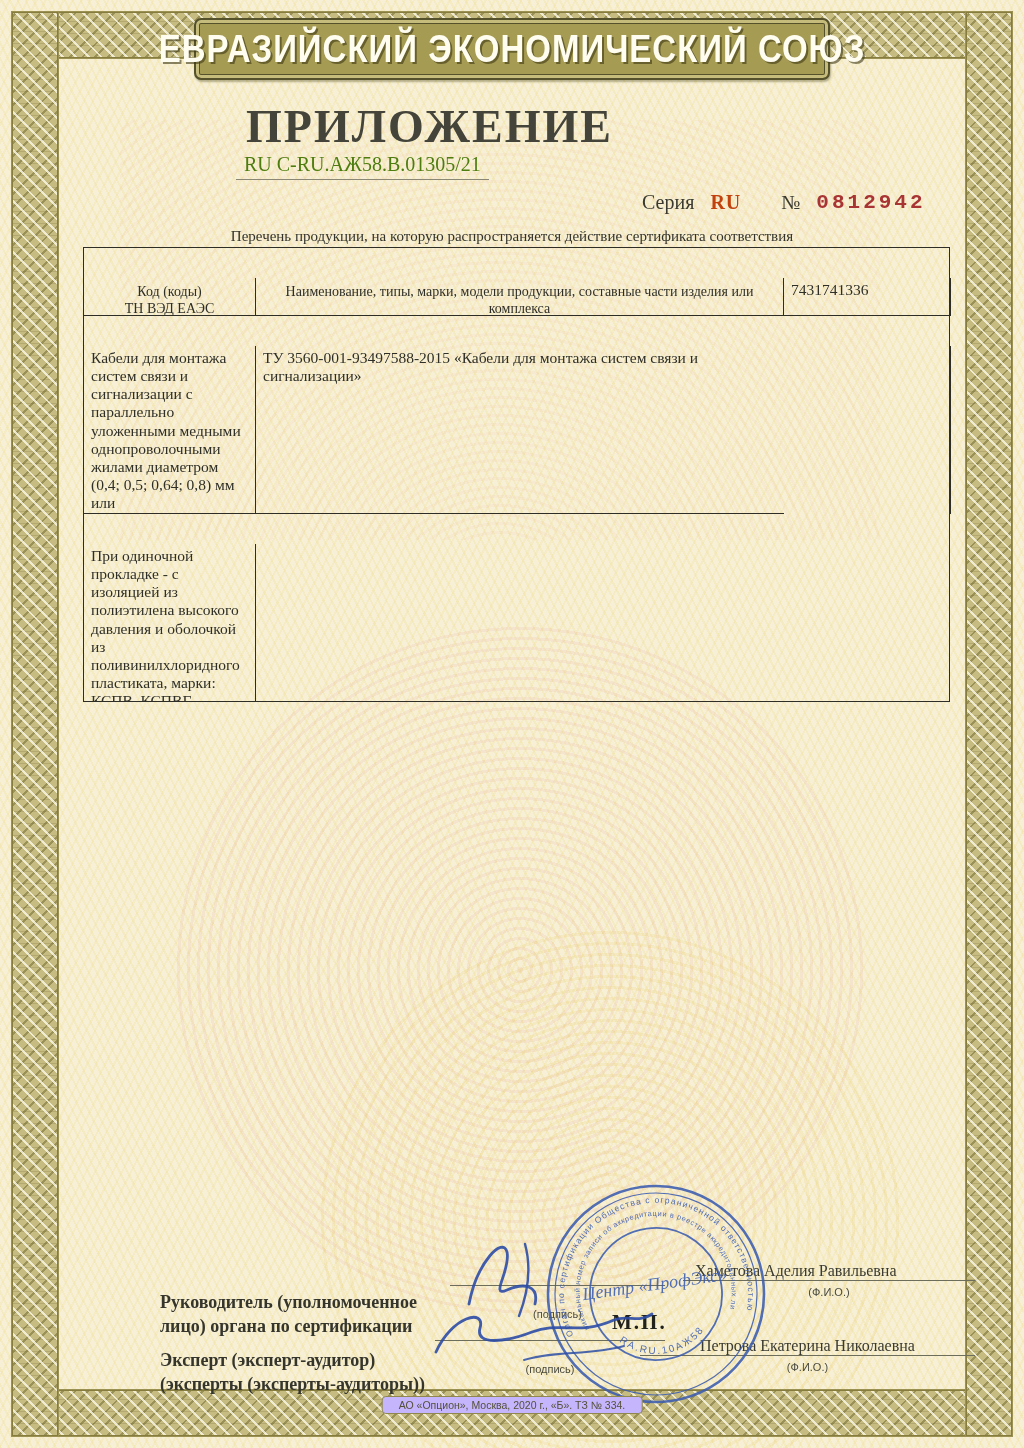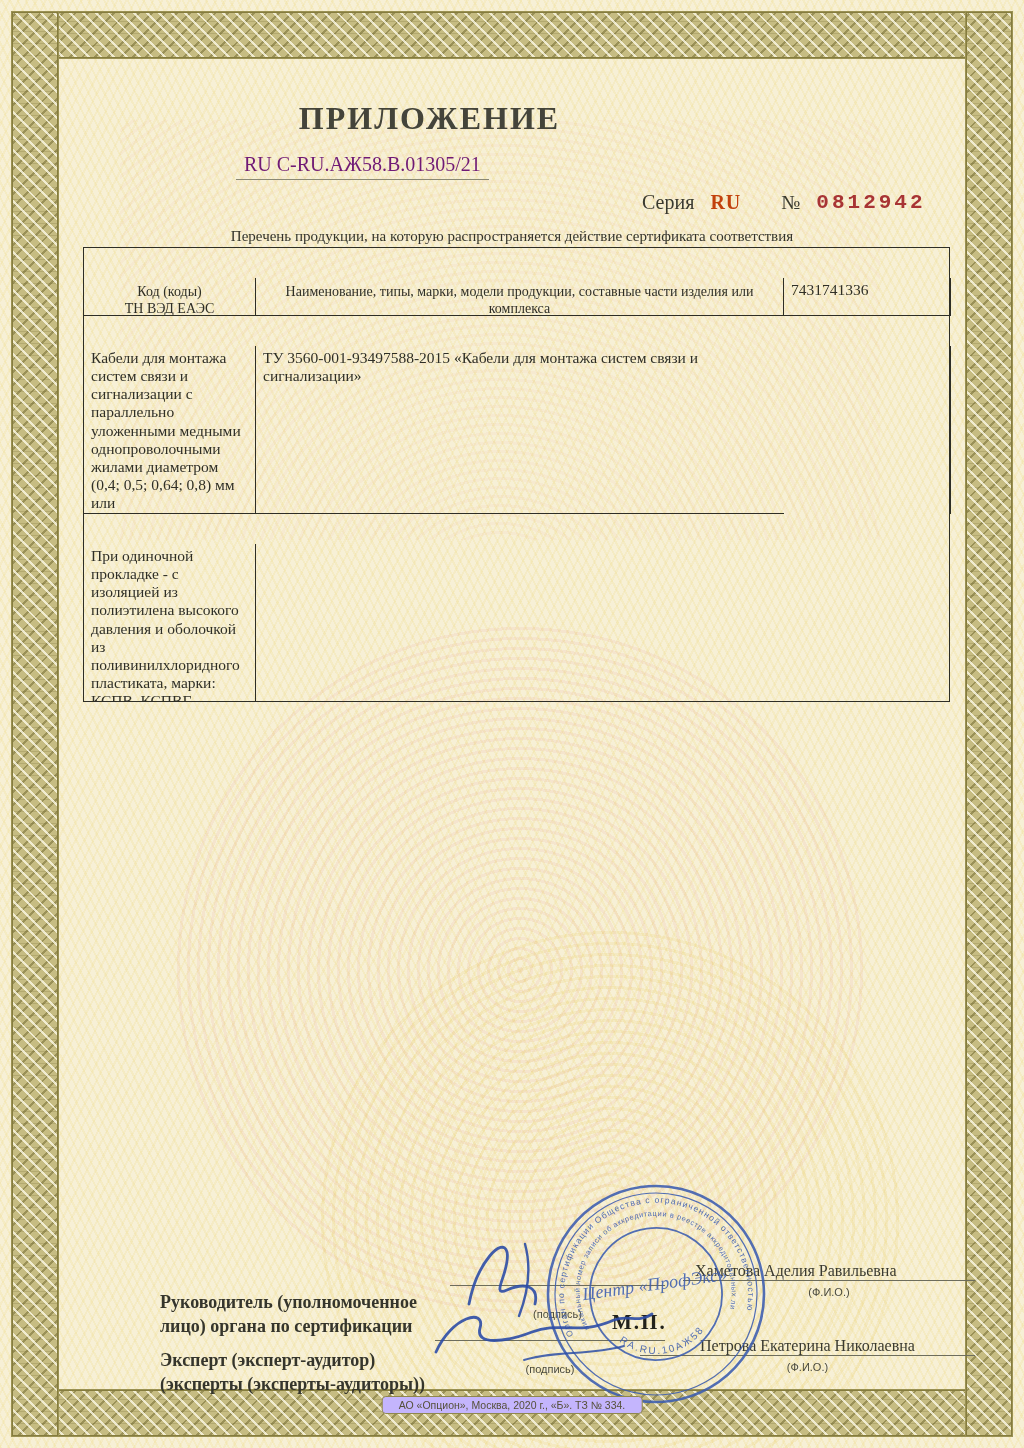--- a/index.html
+++ b/index.html
@@ -50,28 +50,28 @@
     font-family:"Liberation Sans", sans-serif; font-weight:bold; font-size:33px;
     letter-spacing:1px; color:#fffdf0; white-space:nowrap;
     text-shadow:2px 2px 0 rgba(62,57,22,.6);
     transform:scaleY(1.18);
   }
 
   .content{position:absolute; inset:0; z-index:2;}
 
   .doc-title{
     position:absolute; top:100px; left:60px; width:739px; text-align:center;
-    font-size:32px; font-weight:bold; letter-spacing:2px; color:#44443a;
+    font-size:46px; font-weight:bold; letter-spacing:2px; color:#44443a;
   }
   .subtitle-row{
     position:absolute; top:153px; left:224px; display:flex; align-items:flex-end;
   }
   .subtitle{font-size:22px; font-weight:bold; color:#3b3b31; letter-spacing:.4px; white-space:nowrap;}
   .cert-number{
-    font-size:20px; color:#701a75; margin-left:12px; padding:0 8px 3px 8px;
+    font-size:20px; color:#4d7c0f; margin-left:12px; padding:0 8px 3px 8px;
     border-bottom:1px solid #8a8874; white-space:nowrap;
   }
   .series-row{
     position:absolute; top:191px; left:618px; display:flex; align-items:flex-start; font-size:20px;padding-left:24px;
   }
   .series-label{color:#3a3a30;}
   .series-value{color:#c2410c; font-weight:bold; margin-left:16px; letter-spacing:1px;}
   .number-sign{color:#3a3a30; margin-left:40px;}
   .blank-number{
     color:#a83434; margin-left:16px; font-family:"Liberation Mono", monospace;
@@ -118,20 +118,23 @@
 
   <div class="wm wm1"></div>
   <div class="wm wm2"></div>
   <div class="wm wm3"></div>
 
   <div class="band band-top"></div>
   <div class="band band-bottom"></div>
   <div class="band band-left"></div>
   <div class="band band-right"></div>
 
+  <div class="banner">
+    <div class="banner-text">ЕВРАЗИЙСКИЙ ЭКОНОМИЧЕСКИЙ СОЮЗ</div>
+  </div>
 
   <div class="content">
 
     <div class="doc-title">ПРИЛОЖЕНИЕ</div>
 
     <div class="subtitle-row">
       <span class="cert-number">RU C-RU.АЖ58.В.01305/21</span>
     </div>
 
     <div class="series-row">

